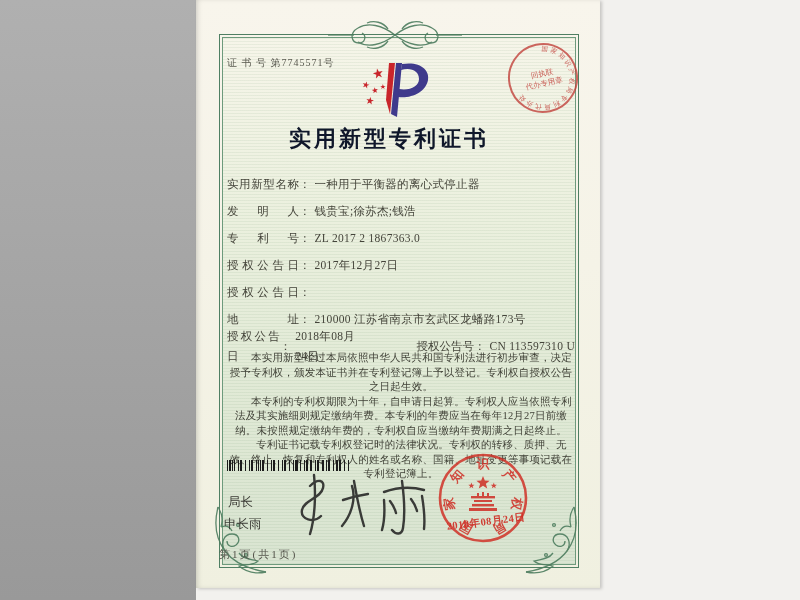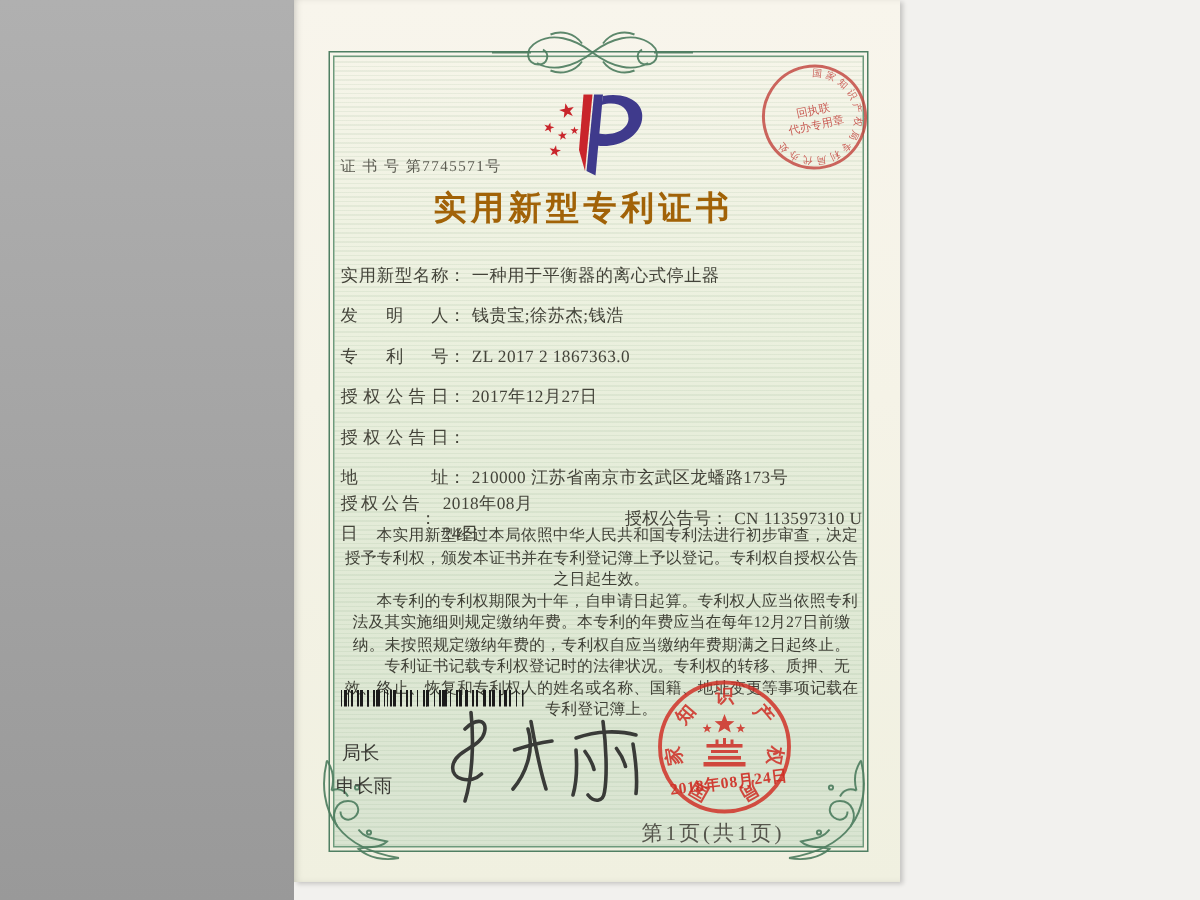--- a/index.html
+++ b/index.html
@@ -24,26 +24,25 @@
   .frame-inner{
     position:absolute;left:2px;top:2px;right:2px;bottom:2px;
     border:1px solid #6d9a7c;
     background:
       repeating-linear-gradient(180deg,rgba(110,150,110,0.10) 0 1px,rgba(255,255,255,0) 1px 3px),
       linear-gradient(180deg,#f6f5e9 0%,#ebf0de 35%,#e0e9d5 70%,#d9e4d1 100%);
   }
   .cert-no{
     position:absolute;left:227px;top:56px;font-size:10px;color:#5a5a50;
     letter-spacing:1px;
-    margin-top:48px;
   }
   .logo{position:absolute;left:356px;top:60px;width:78px;height:62px;}
   .title{
     position:absolute;left:219px;top:124px;width:340px;text-align:center;
-    font-size:22px;font-weight:bold;letter-spacing:3px;color:#a16207;
+    font-size:22px;font-weight:bold;letter-spacing:3px;color:#0f172a;
   }
   .agency-seal{
     position:absolute;left:506px;top:41px;width:74px;height:74px;opacity:0.9;
   }
   .fields{position:absolute;left:227px;top:170px;width:348px;font-size:11.5px;color:#44443a;}
   .frow{height:27px;line-height:20px;display:flex;align-items:center;}
   .flabel{display:inline-block;width:72px;text-align:justify;text-align-last:justify;}
   .fcolon{display:inline-block;margin-right:4px;}
   .fvalue{letter-spacing:0.3px;}
   .frow .pair2{margin-left:60px;white-space:nowrap;}
@@ -59,22 +58,22 @@
   .signer-title{position:absolute;left:228px;top:494px;font-size:12.5px;color:#3a3a34;}
   .signer-name{position:absolute;left:224px;top:516px;font-size:12.5px;color:#3a3a34;}
   .signature{position:absolute;left:280px;top:470px;width:172px;height:74px;}
   .big-seal{position:absolute;left:437px;top:452px;width:92px;height:92px;opacity:0.92;}
   .seal-date{
     position:absolute;left:428px;top:515px;width:116px;text-align:center;
     font-size:10.5px;font-weight:bold;color:#cf2d24;transform:rotate(-7deg);
     letter-spacing:0.5px;opacity:0.9;
   }
   .footer{
-    position:absolute;left:219px;top:547px;width:304px;text-align:right;
-    font-size:14px;color:#55554c;letter-spacing:2px;
+    position:absolute;left:219px;top:547px;width:304px;text-align:left;
+    font-size:11px;color:#55554c;letter-spacing:2px;
   }
   .orn{position:absolute;}
   .orn-top{left:328px;top:17px;width:134px;height:36px;}
   .orn-bl{left:212px;top:503px;width:58px;height:72px;}
   .orn-br{left:522px;top:503px;width:58px;height:72px;transform:scaleX(-1);}
 </style>
 </head>
 <body>
 
 <div class="bg-left"></div>

